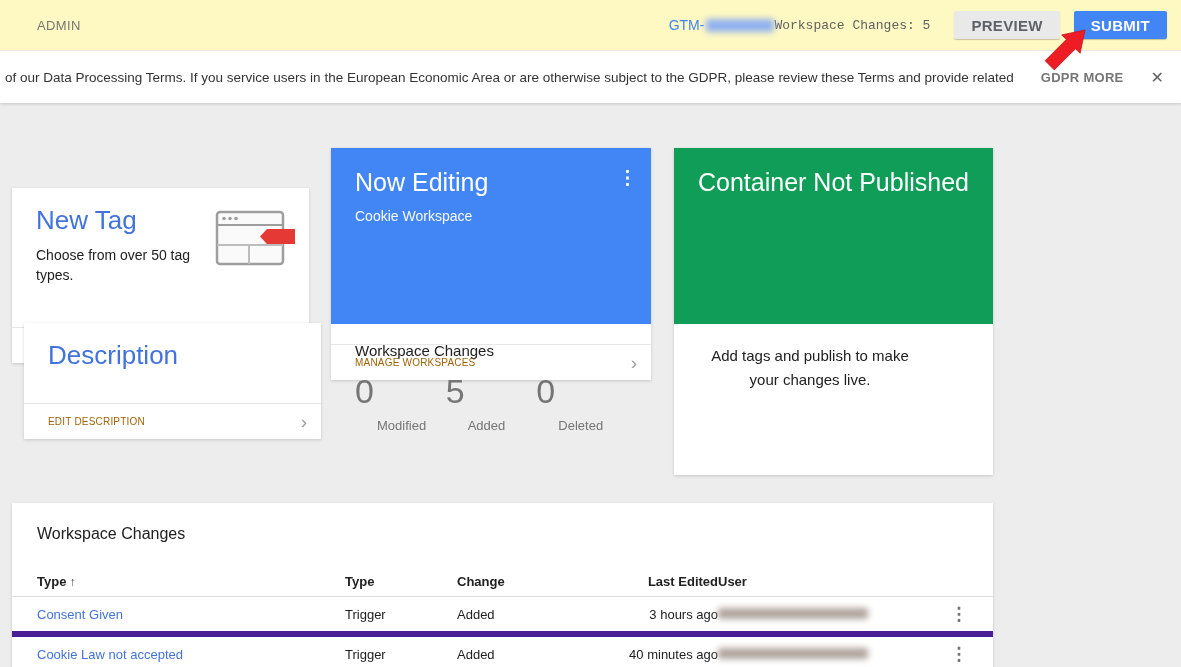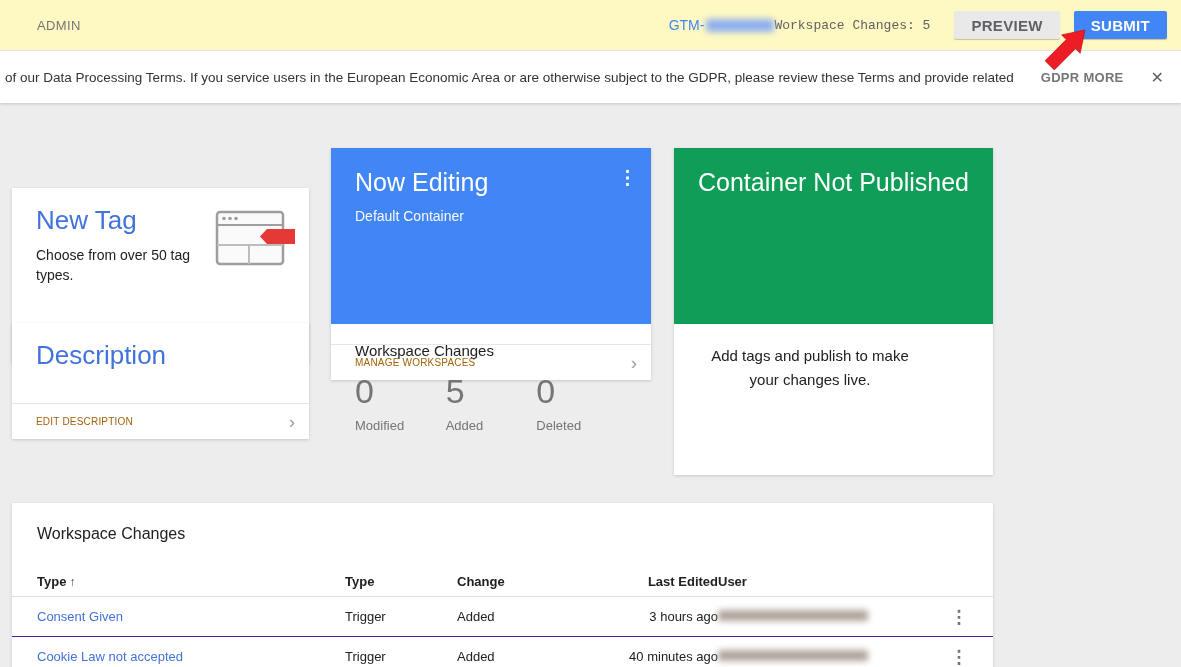--- a/index.html
+++ b/index.html
@@ -42,21 +42,21 @@
   .close-x { margin-left:27px; margin-right:17px; font-size:16px; color:#616161; cursor:pointer; }
 
   
   .anno-arrow { position:absolute; left:1033px; top:27px; z-index:10; pointer-events:none; }
 
   
   .main { position:absolute; left:0; top:103px; width:1181px; height:564px; background:#ededed; }
   .card { position:absolute; background:#ffffff; box-shadow:0 1px 3px rgba(0,0,0,.16); }
 
   .card-new-tag     { left:12px;  top:45px;  width:297px; height:175px;margin-top:40px; }
-  .card-description { left:12px;  top:220px; width:297px; height:116px; }
+  .card-description { left:24px;  top:220px; width:297px; height:116px; }
   .card-editing     { left:331px; top:45px;  width:320px; height:232px; }
   .card-published   { left:674px; top:45px;  width:319px; height:327px; }
   .card-table       { left:12px;  top:400px; width:981px; height:300px; }
 
   .card-pad { padding:17px 24px 0; position:relative; }
   .card-title { font-size:26px; color:#4272db; font-weight:400; }
   .card-desc  { margin-top:9px; font-size:14px; color:#212121; line-height:1.45; width:172px; }
 
   .card-action {
     position:absolute; left:0; right:0; bottom:0; height:36px;
@@ -74,33 +74,33 @@
   .hdr-green { background:#0f9d58; }
   .hdr-title { font-size:25px; font-weight:400; }
   .hdr-sub   { margin-top:11px; font-size:14px; opacity:.96; }
   .dots-menu { position:absolute; right:14px; top:18px; font-size:19px; font-weight:bold; color:#fff; cursor:pointer; }
 
   .editing-body { padding:18px 24px 0; }
   .section-title { font-size:15px; color:#212121; }
   .stats { display:flex; margin-top:13px; }
   .stat { width:91px; }
   .stat-value { font-size:34px; color:#757575; }
-  .stat-label { margin-top:7px; font-size:13px; color:#757575; }
+  .stat-label { margin-top:7px; font-size:13px; color:#757575;margin-left:22px; }
 
   .pub-desc { padding:20px 26px 0; font-size:15px; color:#212121; line-height:1.6; width:272px;text-align:center; }
 
   
   .table-title { padding:22px 25px 24px; font-size:16px; color:#212121; }
   .thead {
     display:flex; align-items:center; height:30px; padding:0 25px;
     border-bottom:1px solid #dedede; font-size:13px; font-weight:bold; color:#212121;
   }
   .trow {
     display:flex; align-items:center; height:40px; padding:0 25px;
-    border-bottom:1px solid #4c1d95; font-size:13px; color:#212121;
+    border-bottom:6px solid #4c1d95; font-size:13px; color:#212121;
   }
   .col-name { width:308px; }
   .col-type { width:112px; }
   .col-change { width:123px; }
   .col-edited { width:138px;text-align:right; }
   .col-user { flex:1; }
   .col-menu { width:30px; text-align:right; }
   .sort-arrow { font-weight:400; font-size:12px; color:#424242; margin-left:3px; }
   .row-link { color:#4272db; cursor:pointer; }
   .email-blob { width:150px; height:11px; background:#b0a49c; }
@@ -163,21 +163,21 @@
     </div>
     <div class="card-action">
       <span class="action-label">EDIT DESCRIPTION</span>
       <span class="chevron">›</span>
     </div>
   </div>
 
   <div class="card card-editing">
     <div class="hdr hdr-blue">
       <div class="hdr-title">Now Editing</div>
-      <div class="hdr-sub">Default Container</div>
+      <div class="hdr-sub">Cookie Workspace</div>
       <span class="dots-menu">⋮</span>
     </div>
     <div class="editing-body">
       <div class="section-title">Workspace Changes</div>
       <div class="stats">
         <div class="stat">
           <div class="stat-value">0</div>
           <div class="stat-label">Modified</div>
         </div>
         <div class="stat">

